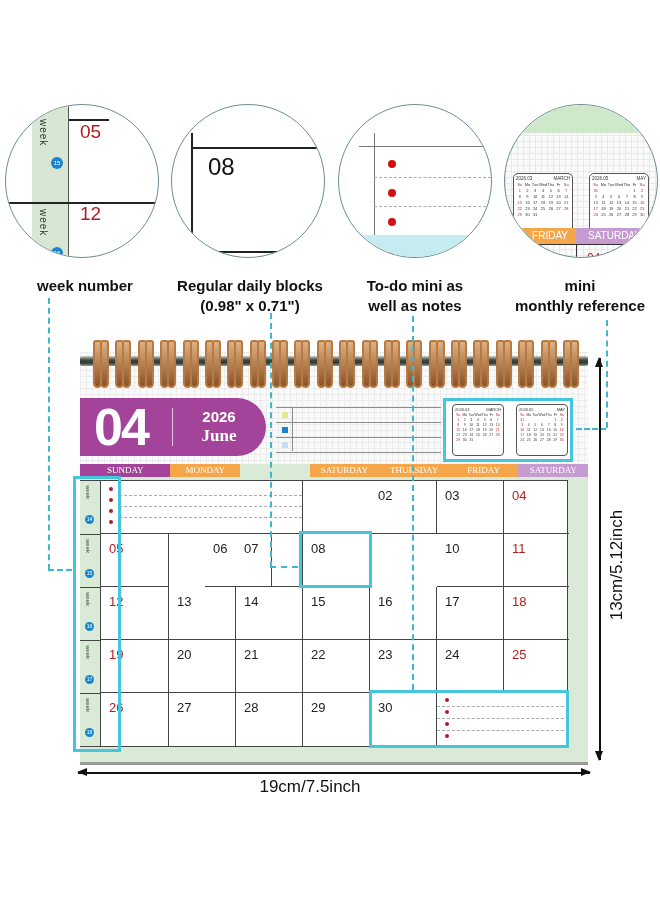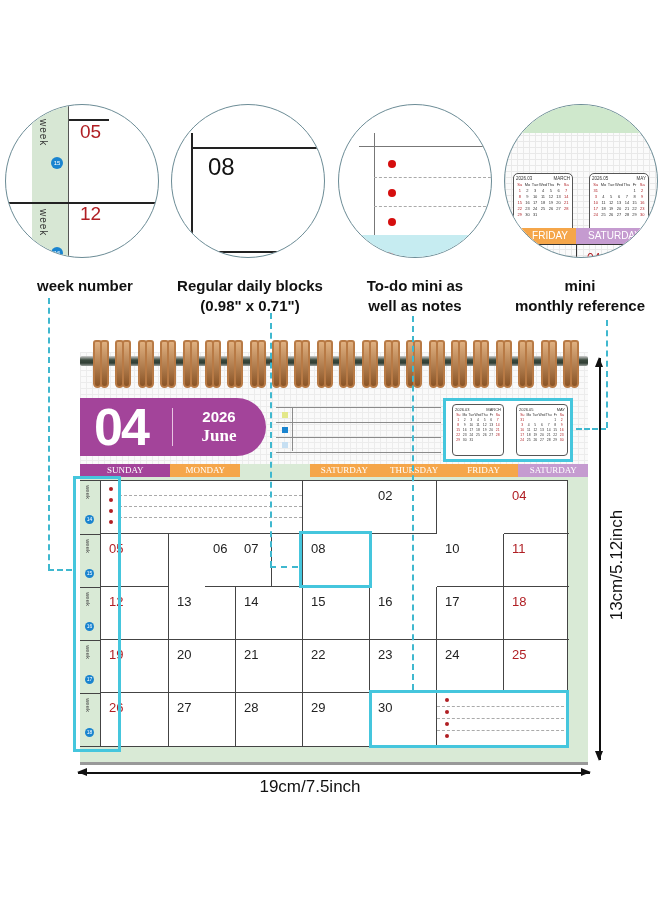--- a/index.html
+++ b/index.html
@@ -456,20 +456,23 @@
       <div class="nr" style="top: 14px; left: 18px;"></div>
       <div class="nd" style="top: 17px;"></div>
       <div class="nr" style="top: 25px; left: 18px;"></div>
       <div class="nd" style="top: 28px;"></div>
       <div class="nr" style="top: 36px; left: 18px;"></div>
       <div class="nd" style="top: 39px;"></div>
     </div>
     <div class="cell" style="left: 269px; top: 0px; width: 67px; height: 53px;">
       <span class="dn">02</span>
     </div>
+    <div class="cell" style="left: 336px; top: 0px; width: 67px; height: 53px;">
+      <span class="dn">03</span>
+    </div>
     <div class="cell" style="left: 403px; top: 0px; width: 65px; height: 53px; border-right: none;">
       <span class="dn red">04</span>
     </div>
     <div class="cell" style="left: 0px; top: 53px; width: 68px; height: 53px;">
       <span class="dn red">05</span>
     </div>
     <div class="cell" style="left: 68px; top: 53px; width: 67px; height: 53px; margin-left: 36px;">
       <span class="dn">06</span>
     </div>
     <div class="cell" style="left: 135px; top: 53px; width: 67px; height: 53px;">

